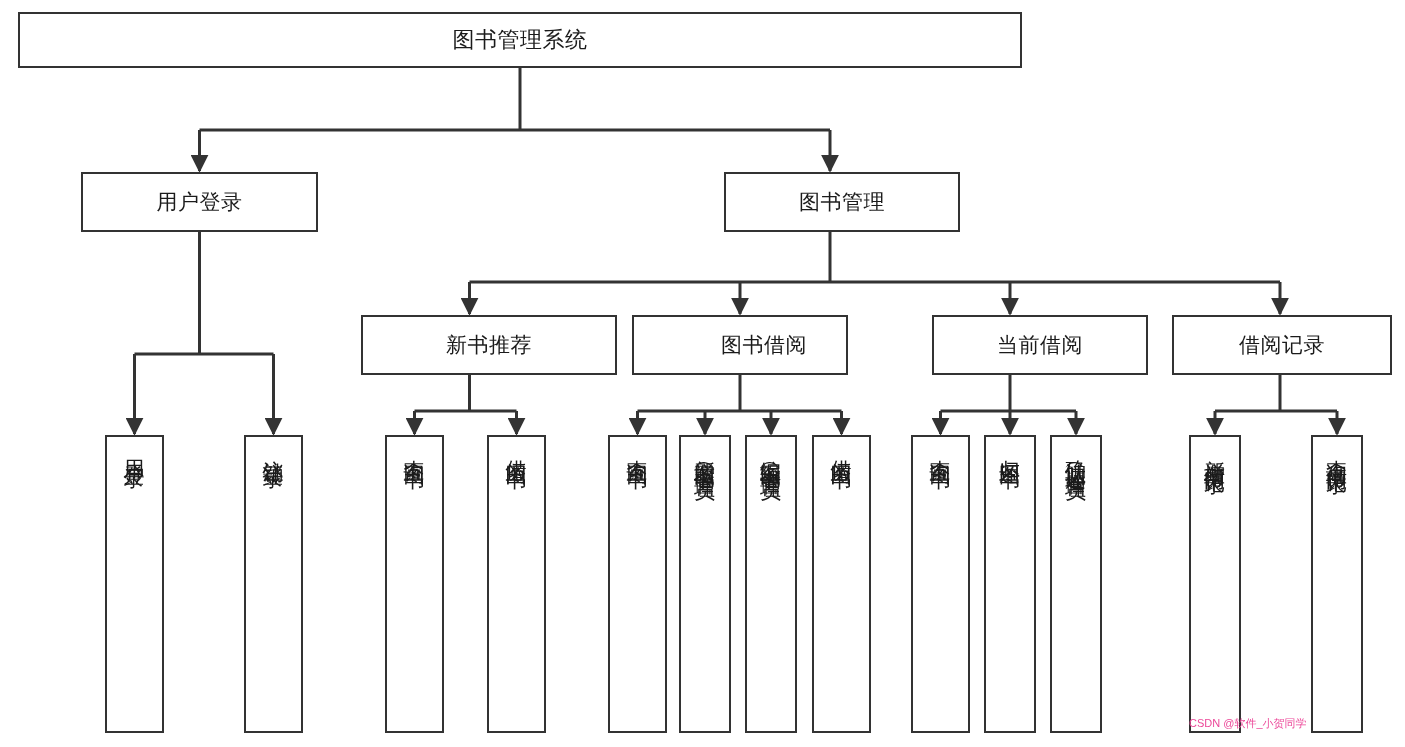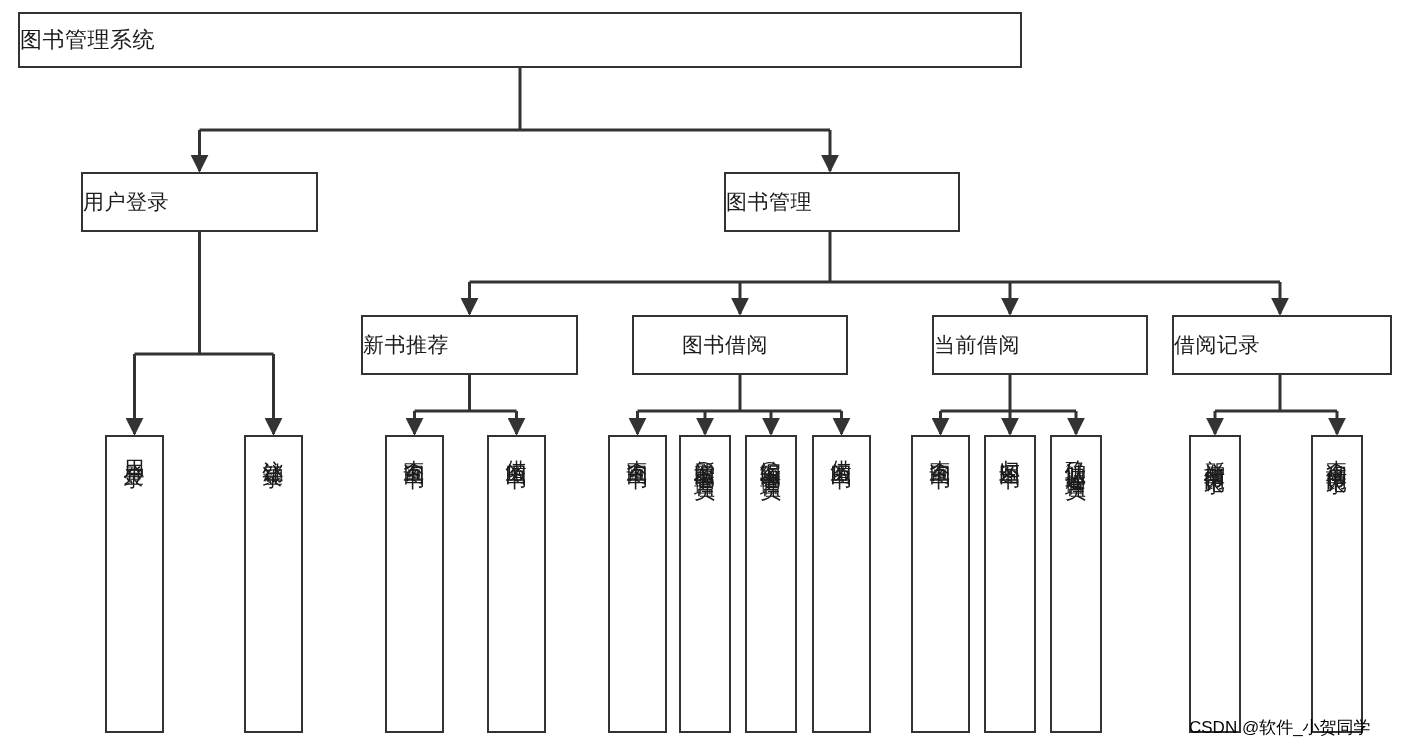--- a/index.html
+++ b/index.html
@@ -24,21 +24,21 @@
     width: 1405px;
     height: 747px;
   }
   .node {
     position: absolute;
     box-sizing: border-box;
     background: #ffffff;
     border: 2px solid #333333;
     display: flex;
     align-items: center;
-    justify-content: flex-start;
+    justify-content: center;
     text-align: center;
     color: #1b1b1b;
     z-index: 2;
   }
   .node-label {
     display: block;
     line-height: 1.12;
     letter-spacing: 0.5px;
   }
   .node.horizontal .node-label {
@@ -56,22 +56,22 @@
     text-orientation: upright;
     font-size: 21px;
     letter-spacing: 3px;
     line-height: 1;
     margin: 0 auto;
   }
   #watermark {
     position: absolute;
     left: 1189px;
     top: 716px;
-    font-size: 17px;
-    color: #000000;
+    font-size: 11px;
+    color: #ec4899;
     white-space: nowrap;
     z-index: 5;
     font-family: "Liberation Sans", "DejaVu Sans", sans-serif;
   }
 </style>
 </head>
 <body>
 
 <div id="diagram-root">
 
@@ -121,21 +121,21 @@
   <div id="nodes-layer">
       <div class="node horizontal root" style="left: 18px; top: 12px; width: 1004px; height: 56px;">
         <span class="node-label">图书管理系统</span>
       </div>
       <div class="node horizontal" style="left: 81px; top: 172px; width: 237px; height: 60px;">
         <span class="node-label">用户登录</span>
       </div>
       <div class="node horizontal" style="left: 712px; top: 172px; width: 236px; height: 60px; margin-left: 12px;">
         <span class="node-label">图书管理</span>
       </div>
-      <div class="node horizontal" style="left: 361px; top: 315px; width: 217px; height: 60px;">
+      <div class="node horizontal" style="left: 361px; top: 315px; width: 256px; height: 60px;">
         <span class="node-label">新书推荐</span>
       </div>
       <div class="node horizontal" style="left: 632px; top: 315px; width: 216px; height: 60px; padding-left: 48px;">
         <span class="node-label">图书借阅</span>
       </div>
       <div class="node horizontal" style="left: 902px; top: 315px; width: 216px; height: 60px; margin-left: 30px;">
         <span class="node-label">当前借阅</span>
       </div>
       <div class="node horizontal" style="left: 1172px; top: 315px; width: 220px; height: 60px;">
         <span class="node-label">借阅记录</span>

